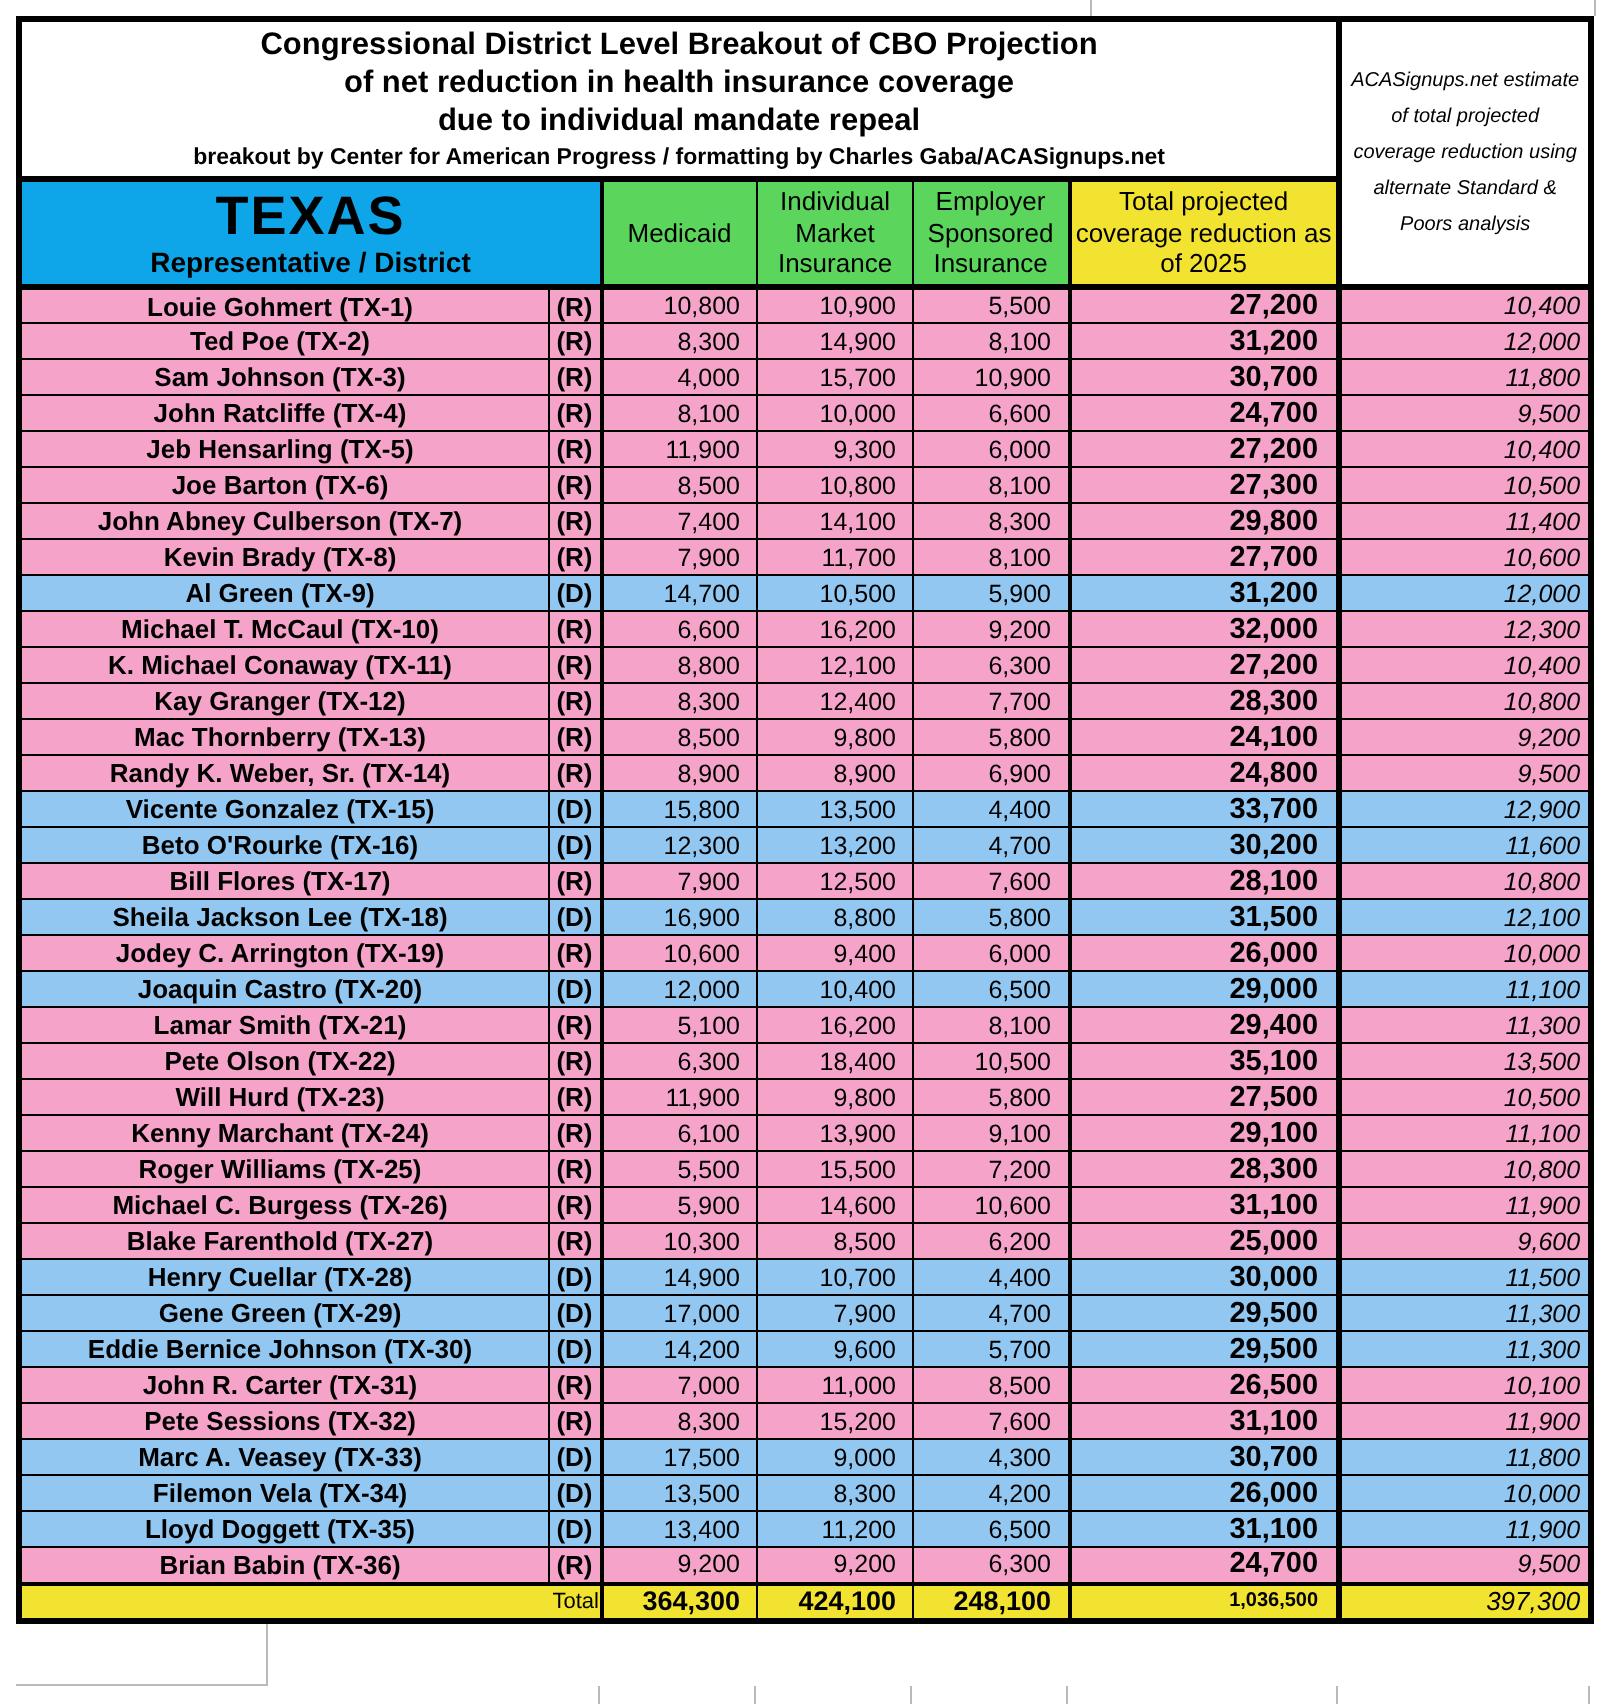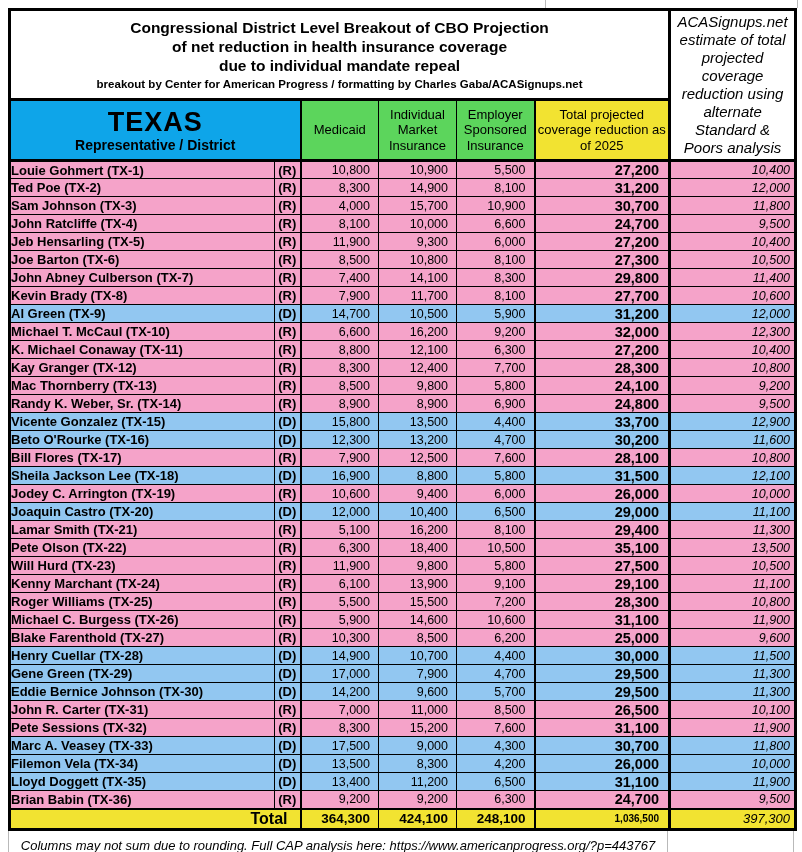--- a/index.html
+++ b/index.html
@@ -15,47 +15,47 @@
   table{border-collapse:collapse; table-layout:fixed; width:786px;
     border:3px solid #000;}
   td{border:1px solid #000; overflow:hidden; white-space:nowrap;}
 
   
   .title-row td{height:70px; white-space:normal;}
   .title-cell{border-bottom:3px solid #000; text-align:center; vertical-align:middle; padding:2px 0 3px 0;margin-top:20px;}
   .title-main{font-weight:bold; font-size:15.5px; line-height:19px;}
   .credit{font-weight:bold; font-size:11.5px; margin-top:3px;}
   .sidenote{border-left:3px solid #000; border-bottom:3px solid #000;
-    font-style:italic; font-size:15px; line-height:18px; text-align:center;
+    font-style:italic; font-size:10px; line-height:18px; text-align:center;
     vertical-align:middle; padding:2px 4px; white-space:normal;}
 
   
   .header-row td{height:54px; border-bottom:3px solid #000; vertical-align:middle; white-space:normal;}
   .texas-cell{text-align:center; background:#0ea5e9;}
   .state{font-weight:bold; font-size:27px; line-height:30px; letter-spacing:1px;}
   .state-sub{font-weight:bold; font-size:14px; line-height:17px;}
   .colhead{font-weight:normal; font-size:13px; line-height:15.5px; text-align:center; padding:1px 2px;}
   .green{background:var(--green);}
   .yellowbg{background:var(--yellow);margin-left:40px;}
 
   
   tbody tr{height:18px;}
   tbody td{font-size:12.5px; vertical-align:middle;}
   tr.rep td{background:var(--pink);}
   tr.dem td{background:var(--blue);}
-  td.name{font-weight:bold; font-size:13px; text-align:left; padding-right:5px;}
+  td.name{font-weight:bold; font-size:13px; text-align:center; padding-right:5px;}
   td.party{font-weight:bold; font-size:13px; text-align:center; padding:0 1px;}
   td.num{text-align:right; padding-right:8px;}
   td.bl2{border-left:2px solid #000;}
   td.total{font-weight:bold; font-size:14.5px; padding-right:9px;}
   td.alt{font-style:italic; padding-right:4px; border-left:3px solid #000;}
 
   
   .total-row td{background:var(--yellow); border-top:2px solid #000; height:19px; vertical-align:middle;}
-  .total-row .total-label{font-weight:bold; font-size:16px; text-align:right; padding-right:12px;}
+  .total-row .total-label{font-weight:normal; font-size:11px; text-align:right; padding-right:0;}
   .total-row .num{font-weight:bold; font-size:13.5px;}
   .total-row .total{font-size:10px;}
   .total-row .alt{font-weight:normal; font-style:italic; font-size:13px;}
 
   
   #footer-area{display:flex; width:786px; height:31px;}
   #footer-note{width:660px; border-left:1px solid var(--grid); border-right:1px solid var(--grid);
     border-bottom:1px solid var(--grid); display:flex; align-items:center; justify-content:center;
     font-style:italic; font-size:13px;}
   #footer-side{width:126px; border-right:1px solid var(--grid); border-bottom:1px solid var(--grid);}
@@ -432,21 +432,20 @@
         <td class="num bl2">364,300</td>
         <td class="num">424,100</td>
         <td class="num">248,100</td>
         <td class="num total bl2">1,036,500</td>
         <td class="num alt">397,300</td>
       </tr>
     </tbody>
   </table>
 
   <div id="footer-area">
-    <div id="footer-note">Columns may not sum due to rounding. Full CAP analysis here: https://www.americanprogress.org/?p=443767</div>
     <div id="footer-side"></div>
   </div>
   <div id="bottom-strip">
     <div class="margin-stub" style="left:291px;"></div>
     <div class="margin-stub" style="left:369px;"></div>
     <div class="margin-stub" style="left:447px;"></div>
     <div class="margin-stub" style="left:525px;"></div>
     <div class="margin-stub" style="left:660px;"></div>
     <div class="margin-stub" style="left:786px;"></div>
   </div>

